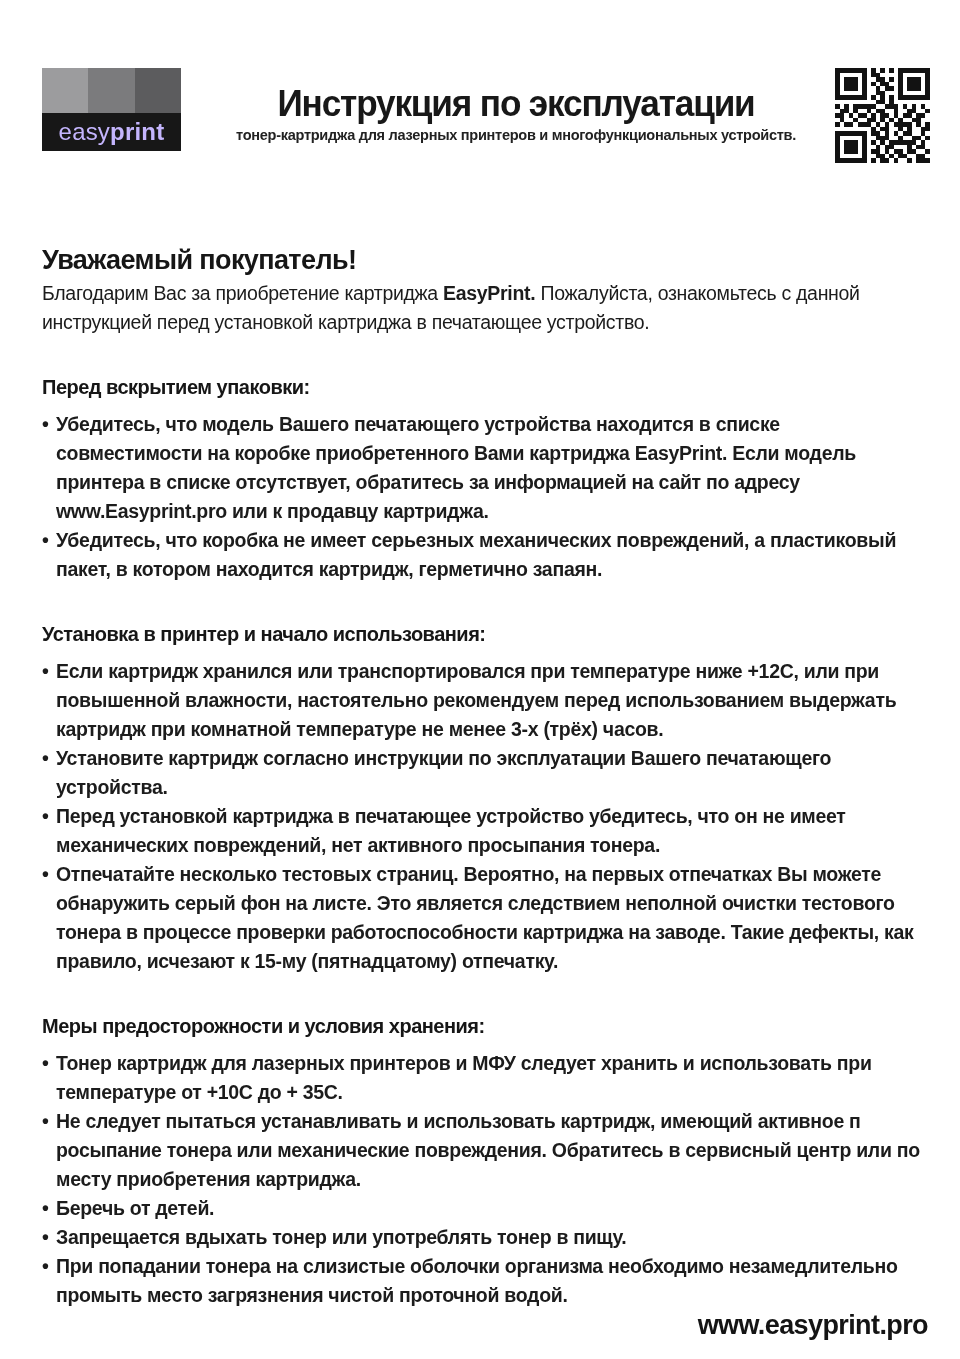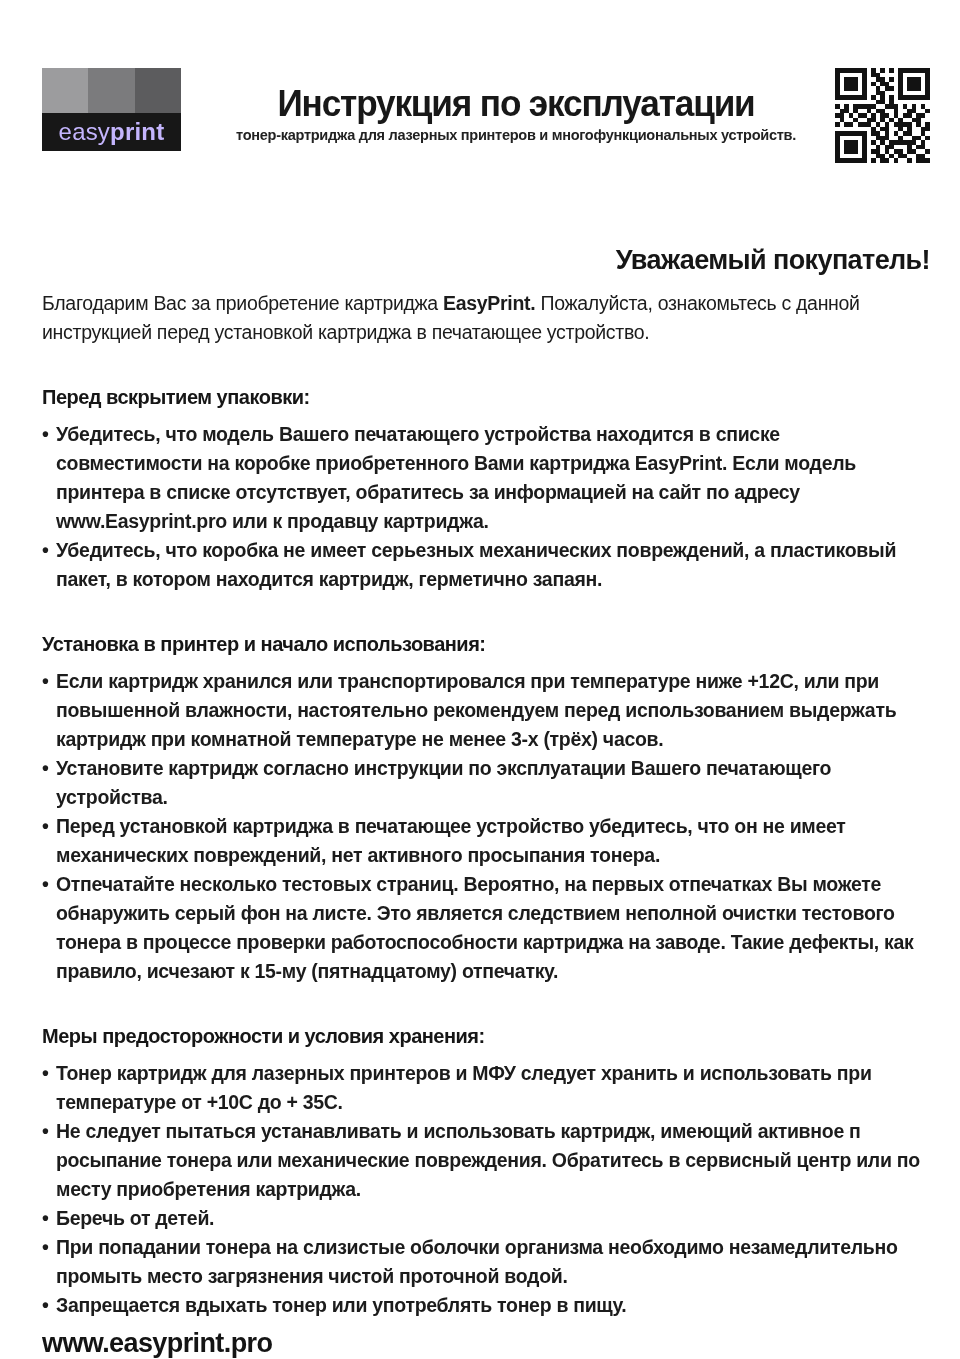--- a/index.html
+++ b/index.html
@@ -55,27 +55,26 @@
     transform: scaleX(0.97);
     white-space: nowrap;
     color: #222;
   }
 
   .qr { width: 95px; height: 95px; flex: 0 0 95px; margin-top: 0px; }
   .qr svg { width: 100%; height: 100%; shape-rendering: crispEdges; fill: #121212; }
 
   
   .greeting {
-    margin: 82px 0 14px 0;
+    margin: 82px 0 4px 0;
     font-size: 27px;
     line-height: 30px;
     font-weight: 700;
     letter-spacing: -0.6px;
     color: #161616;
-    text-align: right;
   }
   .intro-par {
     margin: 0;
     max-width: 870px;
     font-size: 19.5px;
     line-height: 29px;
     letter-spacing: -0.3px;
   }
   .section-heading {
     margin: 37px 0 9px 0;
@@ -93,21 +92,21 @@
     line-height: 29px;
     letter-spacing: -0.3px;
   }
   ul.bullets li::before {
     content: "\2022";
     position: absolute;
     left: 0;
     top: 0;
   }
 
-  .footer { text-align: left; padding-right: 2px; margin-top: 8px; }
+  .footer { text-align: right; padding-right: 2px; }
   .site-url {
     display: inline-block;
     font-size: 27px;
     font-weight: 700;
     letter-spacing: -0.6px;
     color: #141414;
   }
 </style>
 </head>
 <body>
@@ -399,22 +398,22 @@
       <li>Отпечатайте несколько тестовых страниц. Вероятно, на первых отпечатках Вы можете обнаружить серый фон на листе. Это является следствием неполной очистки тестового тонера в процессе проверки работоспособности картриджа на заводе. Такие дефекты, как правило, исчезают к 15-му (пятнадцатому) отпечатку.</li>
     </ul>
   </section>
 
   <section>
     <h3 class="section-heading">Меры предосторожности и условия хранения:</h3>
     <ul class="bullets">
       <li>Тонер картридж для лазерных принтеров и МФУ следует хранить и использовать при температуре от +10С до + 35С.</li>
       <li>Не следует пытаться устанавливать и использовать картридж, имеющий активное п росыпание тонера или механические повреждения. Обратитесь в сервисный центр или по месту приобретения картриджа.</li>
       <li>Беречь от детей.</li>
+      <li>Запрещается вдыхать тонер или употреблять тонер в пищу.</li>
       <li>При попадании тонера на слизистые оболочки организма необходимо незамедлительно промыть место загрязнения чистой проточной водой.</li>
-      <li>Запрещается вдыхать тонер или употреблять тонер в пищу.</li>
     </ul>
   </section>
 
   <footer class="footer">
     <span class="site-url">www.easyprint.pro</span>
   </footer>
 
 </div>
 
 </body></html>

